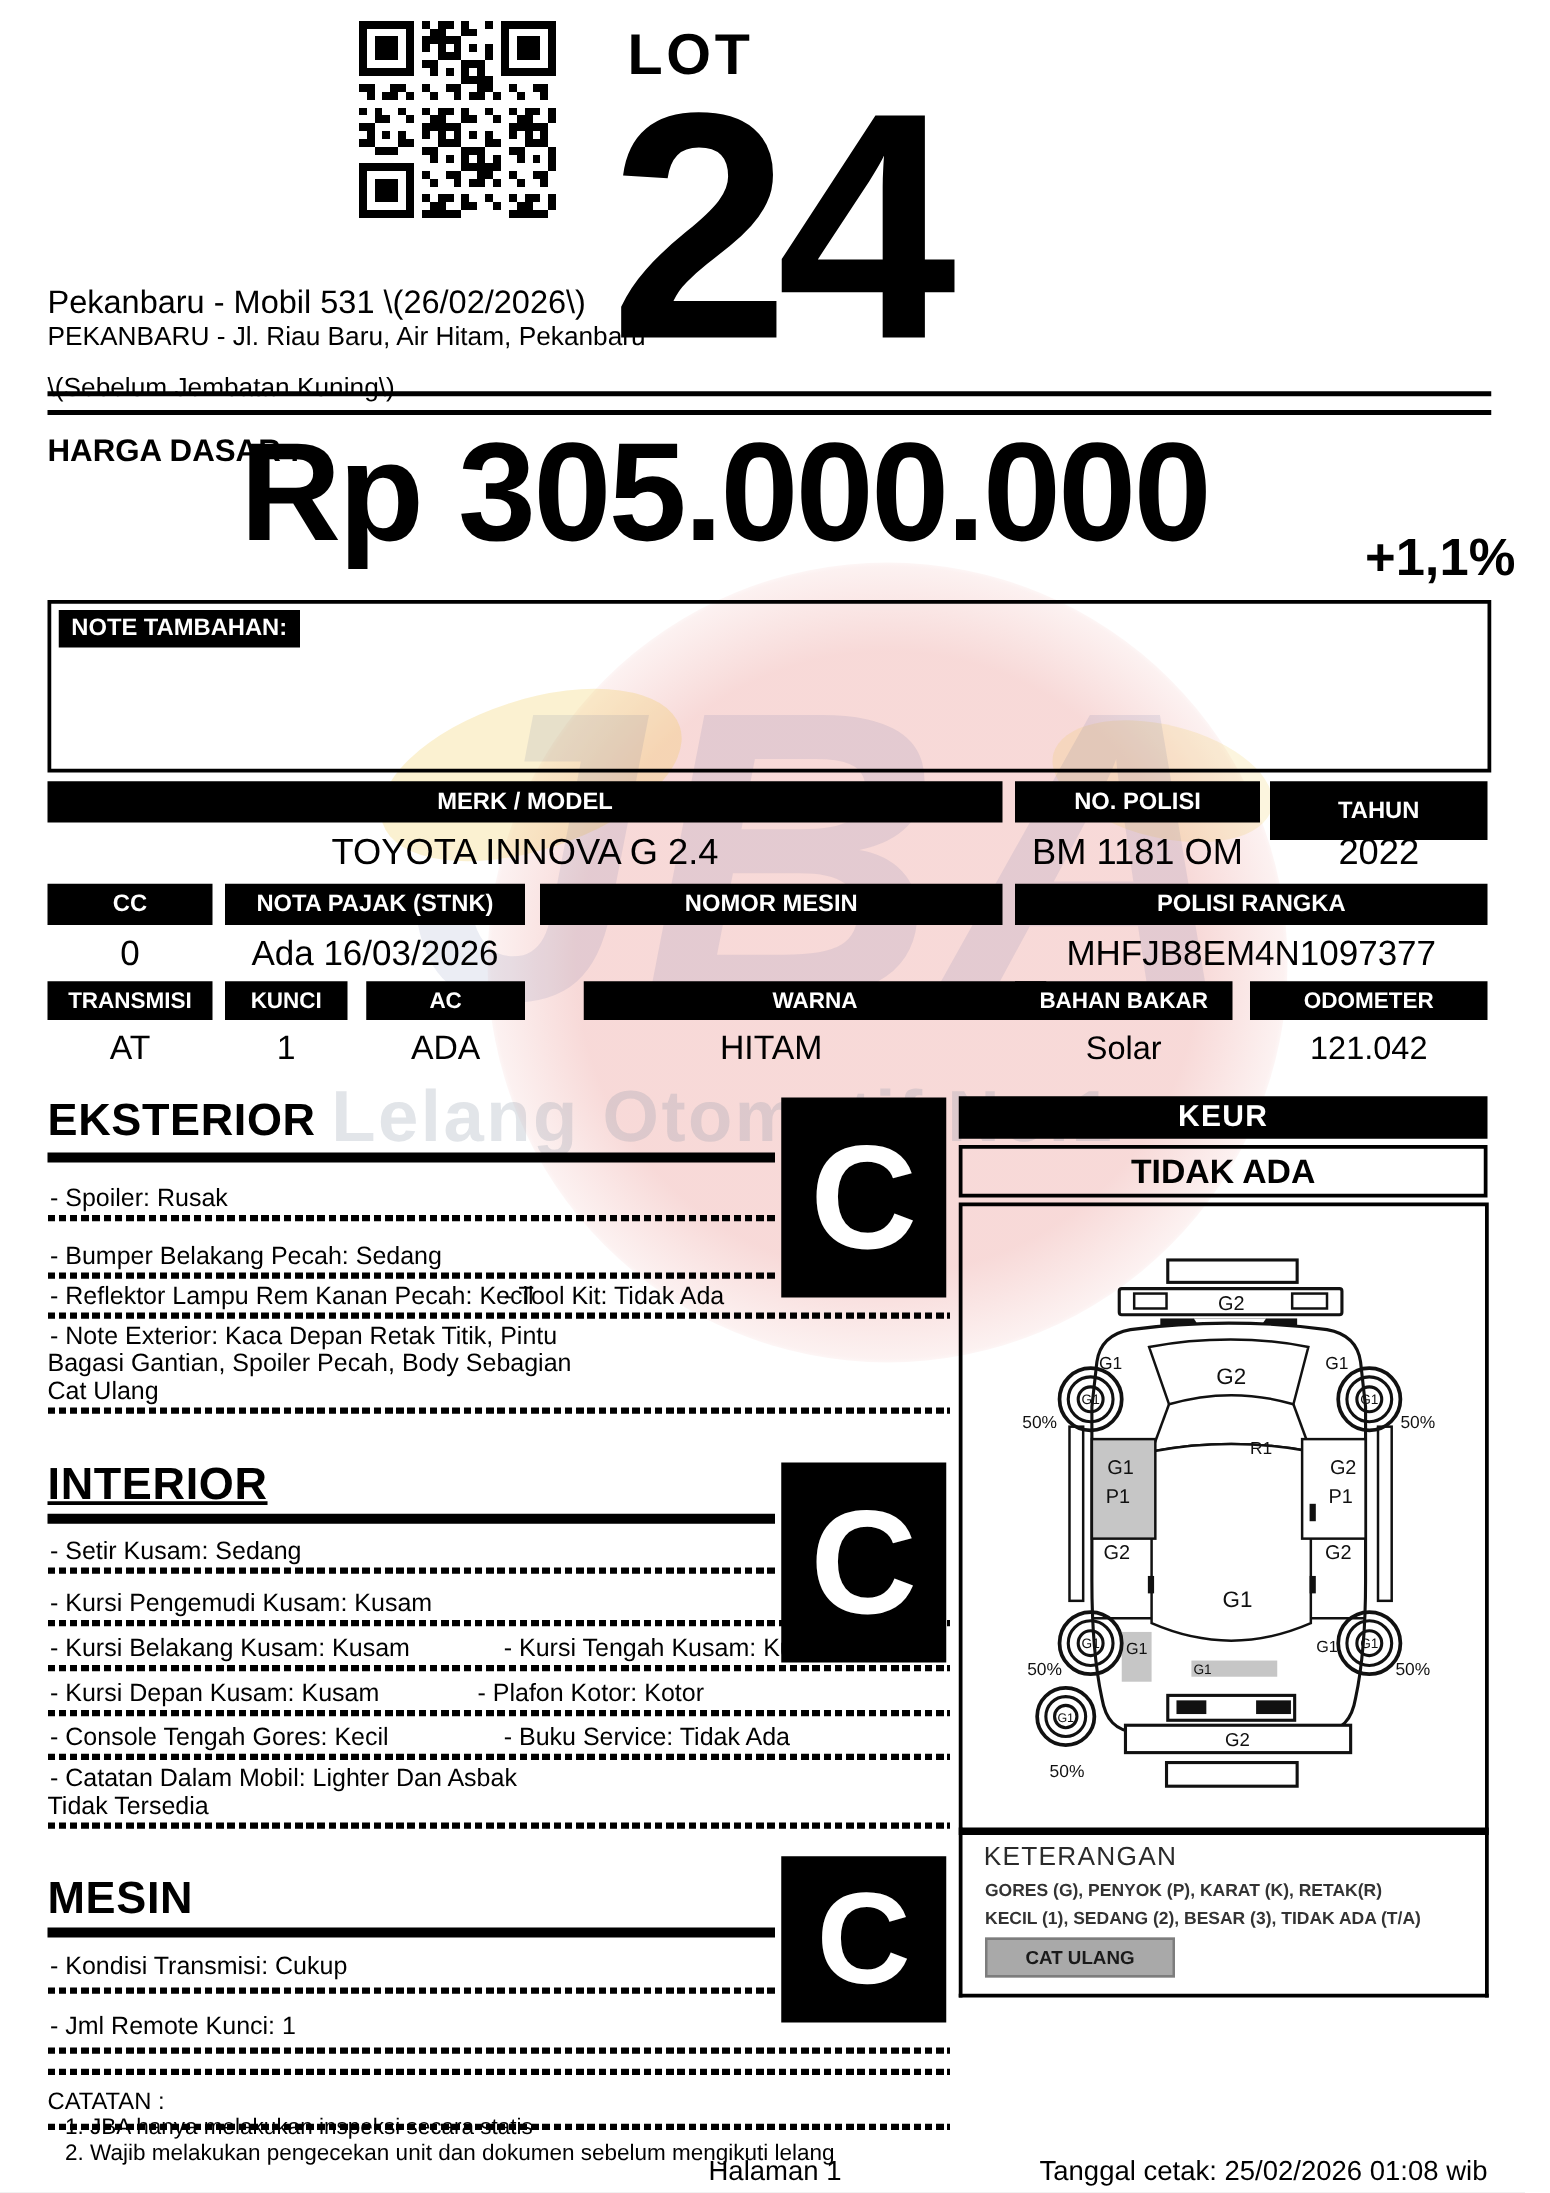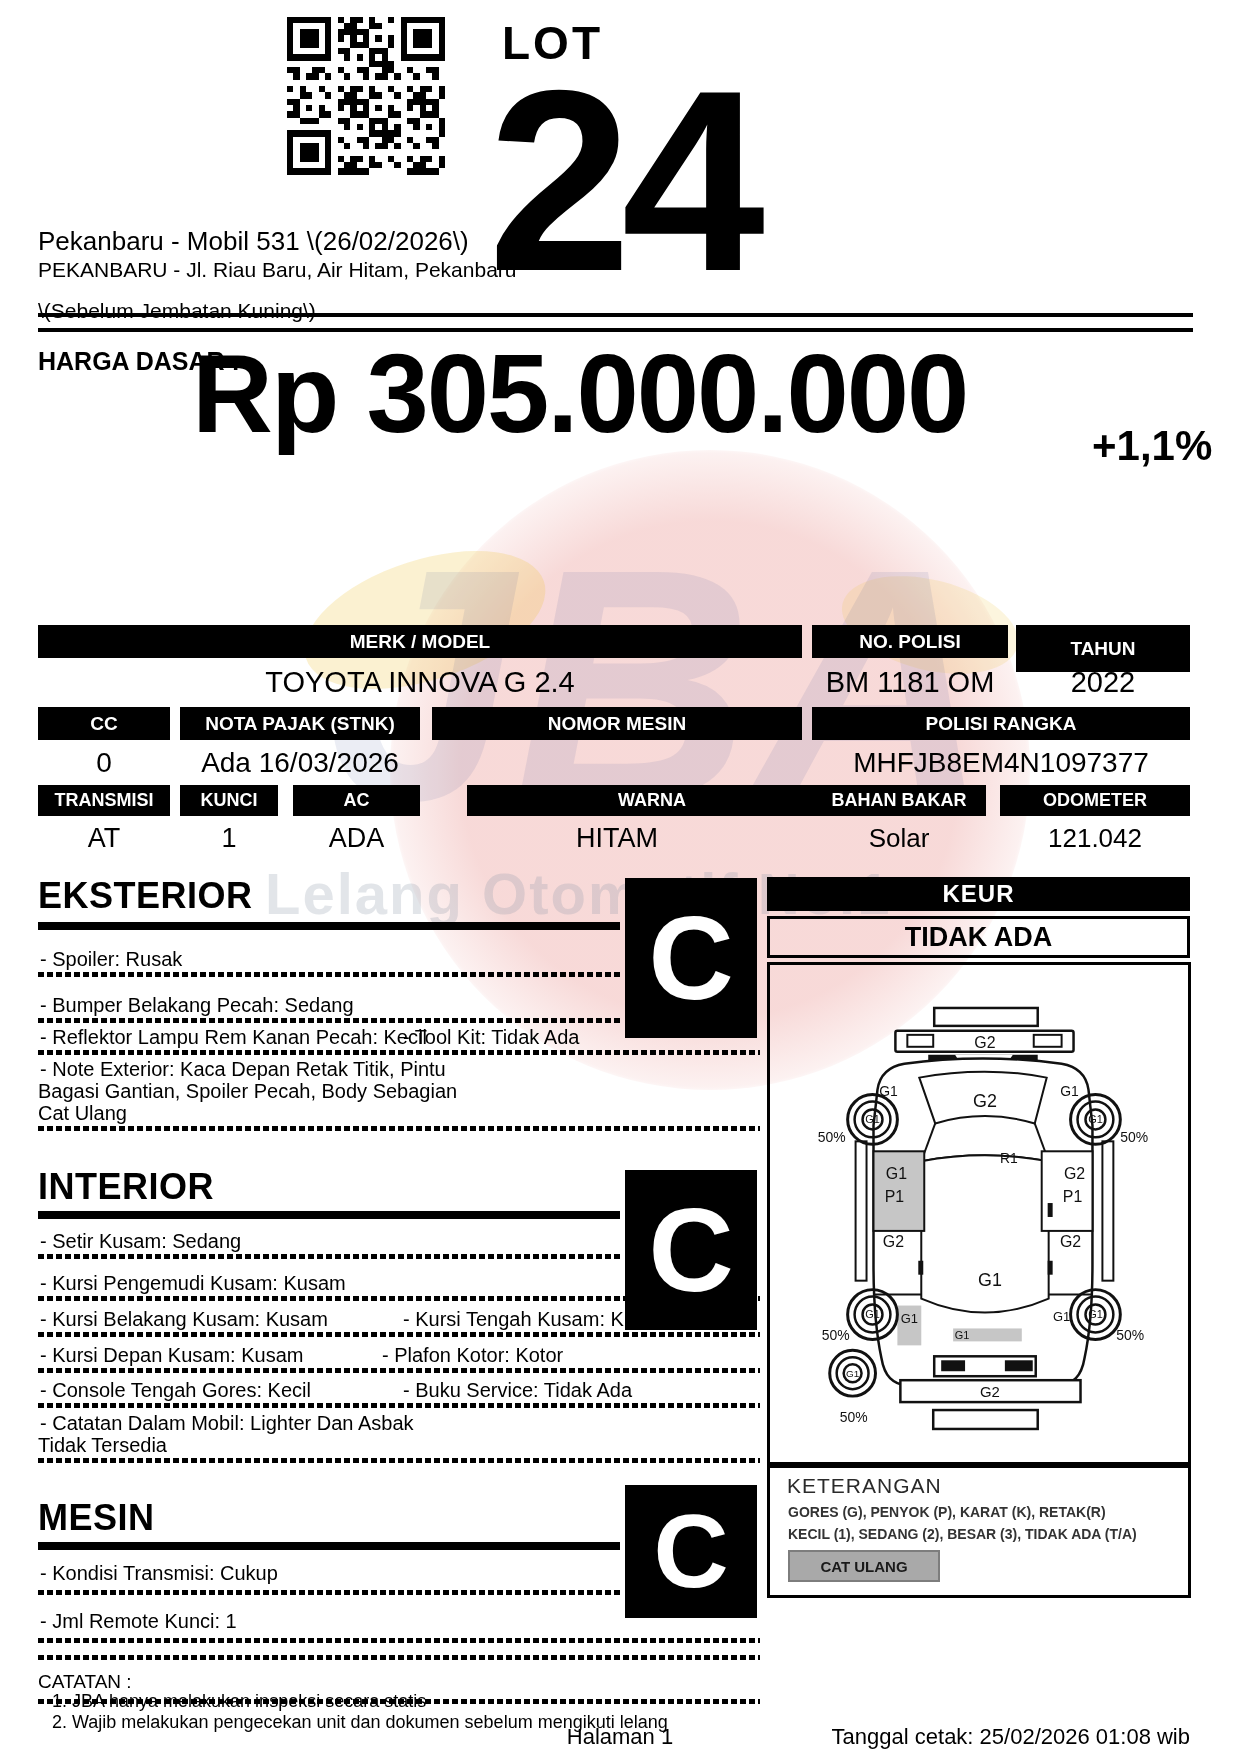--- a/index.html
+++ b/index.html
@@ -233,20 +233,24 @@
   <div class="abs" style="left:38px;top:226px;font-size:26px;">Pekanbaru - Mobil 531 \(26/02/2026\)</div>
   <div class="abs" style="left:38px;top:258px;font-size:21px;">PEKANBARU - Jl. Riau Baru, Air Hitam, Pekanbaru</div>
   <div class="abs" style="left:38px;top:285px;font-size:21px;margin-top:14px;">\(Sebelum Jembatan Kuning\)</div>
 
   <div class="abs" style="left:38px;top:313px;width:1155px;height:11px;border-top:4px solid #000;border-bottom:4px solid #000;"></div>
 
   <div class="abs" style="left:38px;top:347px;font-size:25px;font-weight:bold;">HARGA DASAR :</div>
   <div class="abs" style="left:192px;top:338px;font-size:112px;font-weight:bold;letter-spacing:-2px;line-height:1;">Rp 305.000.000</div>
   <div class="abs" style="left:1092px;top:422px;font-size:42px;font-weight:bold;">+1,1%</div>
 
+  <div class="abs" style="left:38px;top:480px;width:1149px;height:132px;border:3px solid #000;">
+    <span class="bar" style="position:absolute;left:6px;top:5px;padding:4px 10px;font-size:19px;">NOTE TAMBAHAN:</span>
+    <span></span>
+  </div>
 
   <div class="abs" style="left:38px;top:625px;width:1152px;height:240px;">
 
     <div class="abs bar" style="left:0;top:0;width:764px;height:33px;font-size:19px;">MERK / MODEL</div>
     <div class="abs bar" style="left:774px;top:0;width:196px;height:33px;font-size:19px;">NO. POLISI</div>
     <div class="abs bar" style="left:978px;top:0;width:174px;height:47px;font-size:19px;">TAHUN</div>
 
     <div class="abs val" style="left:0;top:41px;width:764px;font-size:29px;">TOYOTA INNOVA G 2.4</div>
     <div class="abs val" style="left:774px;top:41px;width:196px;font-size:29px;">BM 1181 OM</div>
     <div class="abs val" style="left:978px;top:41px;width:174px;font-size:29px;">2022</div>
@@ -284,21 +288,21 @@
   <div class="abs item" style="left:40px;top:994px;">- Bumper Belakang Pecah: Sedang</div>
   <div class="abs dot" style="left:38px;top:1018px;width:582px;"></div>
   <div class="abs item" style="left:40px;top:1026px;">- Reflektor Lampu Rem Kanan Pecah: Kecil</div>
   <div class="abs item" style="left:403px;top:1026px;">- Tool Kit: Tidak Ada</div>
   <div class="abs dot" style="left:38px;top:1050px;width:722px;"></div>
   <div class="abs item" style="left:40px;top:1058px;">- Note Exterior: Kaca Depan Retak Titik, Pintu</div>
   <div class="abs item" style="left:38px;top:1080px;">Bagasi Gantian, Spoiler Pecah, Body Sebagian</div>
   <div class="abs item" style="left:38px;top:1102px;">Cat Ulang</div>
   <div class="abs dot" style="left:38px;top:1126px;width:722px;"></div>
 
-  <div class="abs sechead" style="left:38px;top:1166px;">INTERIOR</div>
+  <div class="abs sechead" style="left:38px;top:1166px;text-decoration:underline;">INTERIOR</div>
   <div class="abs rule" style="left:38px;top:1211px;width:582px;height:8px;"></div>
   <div class="abs gradebox" style="left:625px;top:1170px;width:132px;height:160px;">C</div>
 
   <div class="abs item" style="left:40px;top:1230px;">- Setir Kusam: Sedang</div>
   <div class="abs dot" style="left:38px;top:1254px;width:582px;"></div>
   <div class="abs item" style="left:40px;top:1272px;">- Kursi Pengemudi Kusam: Kusam</div>
   <div class="abs dot" style="left:38px;top:1296px;width:722px;"></div>
   <div class="abs item" style="left:40px;top:1308px;">- Kursi Belakang Kusam: Kusam</div>
   <div class="abs item" style="left:403px;top:1308px;">- Kursi Tengah Kusam: Kusam</div>
   <div class="abs dot" style="left:38px;top:1332px;width:722px;"></div>

